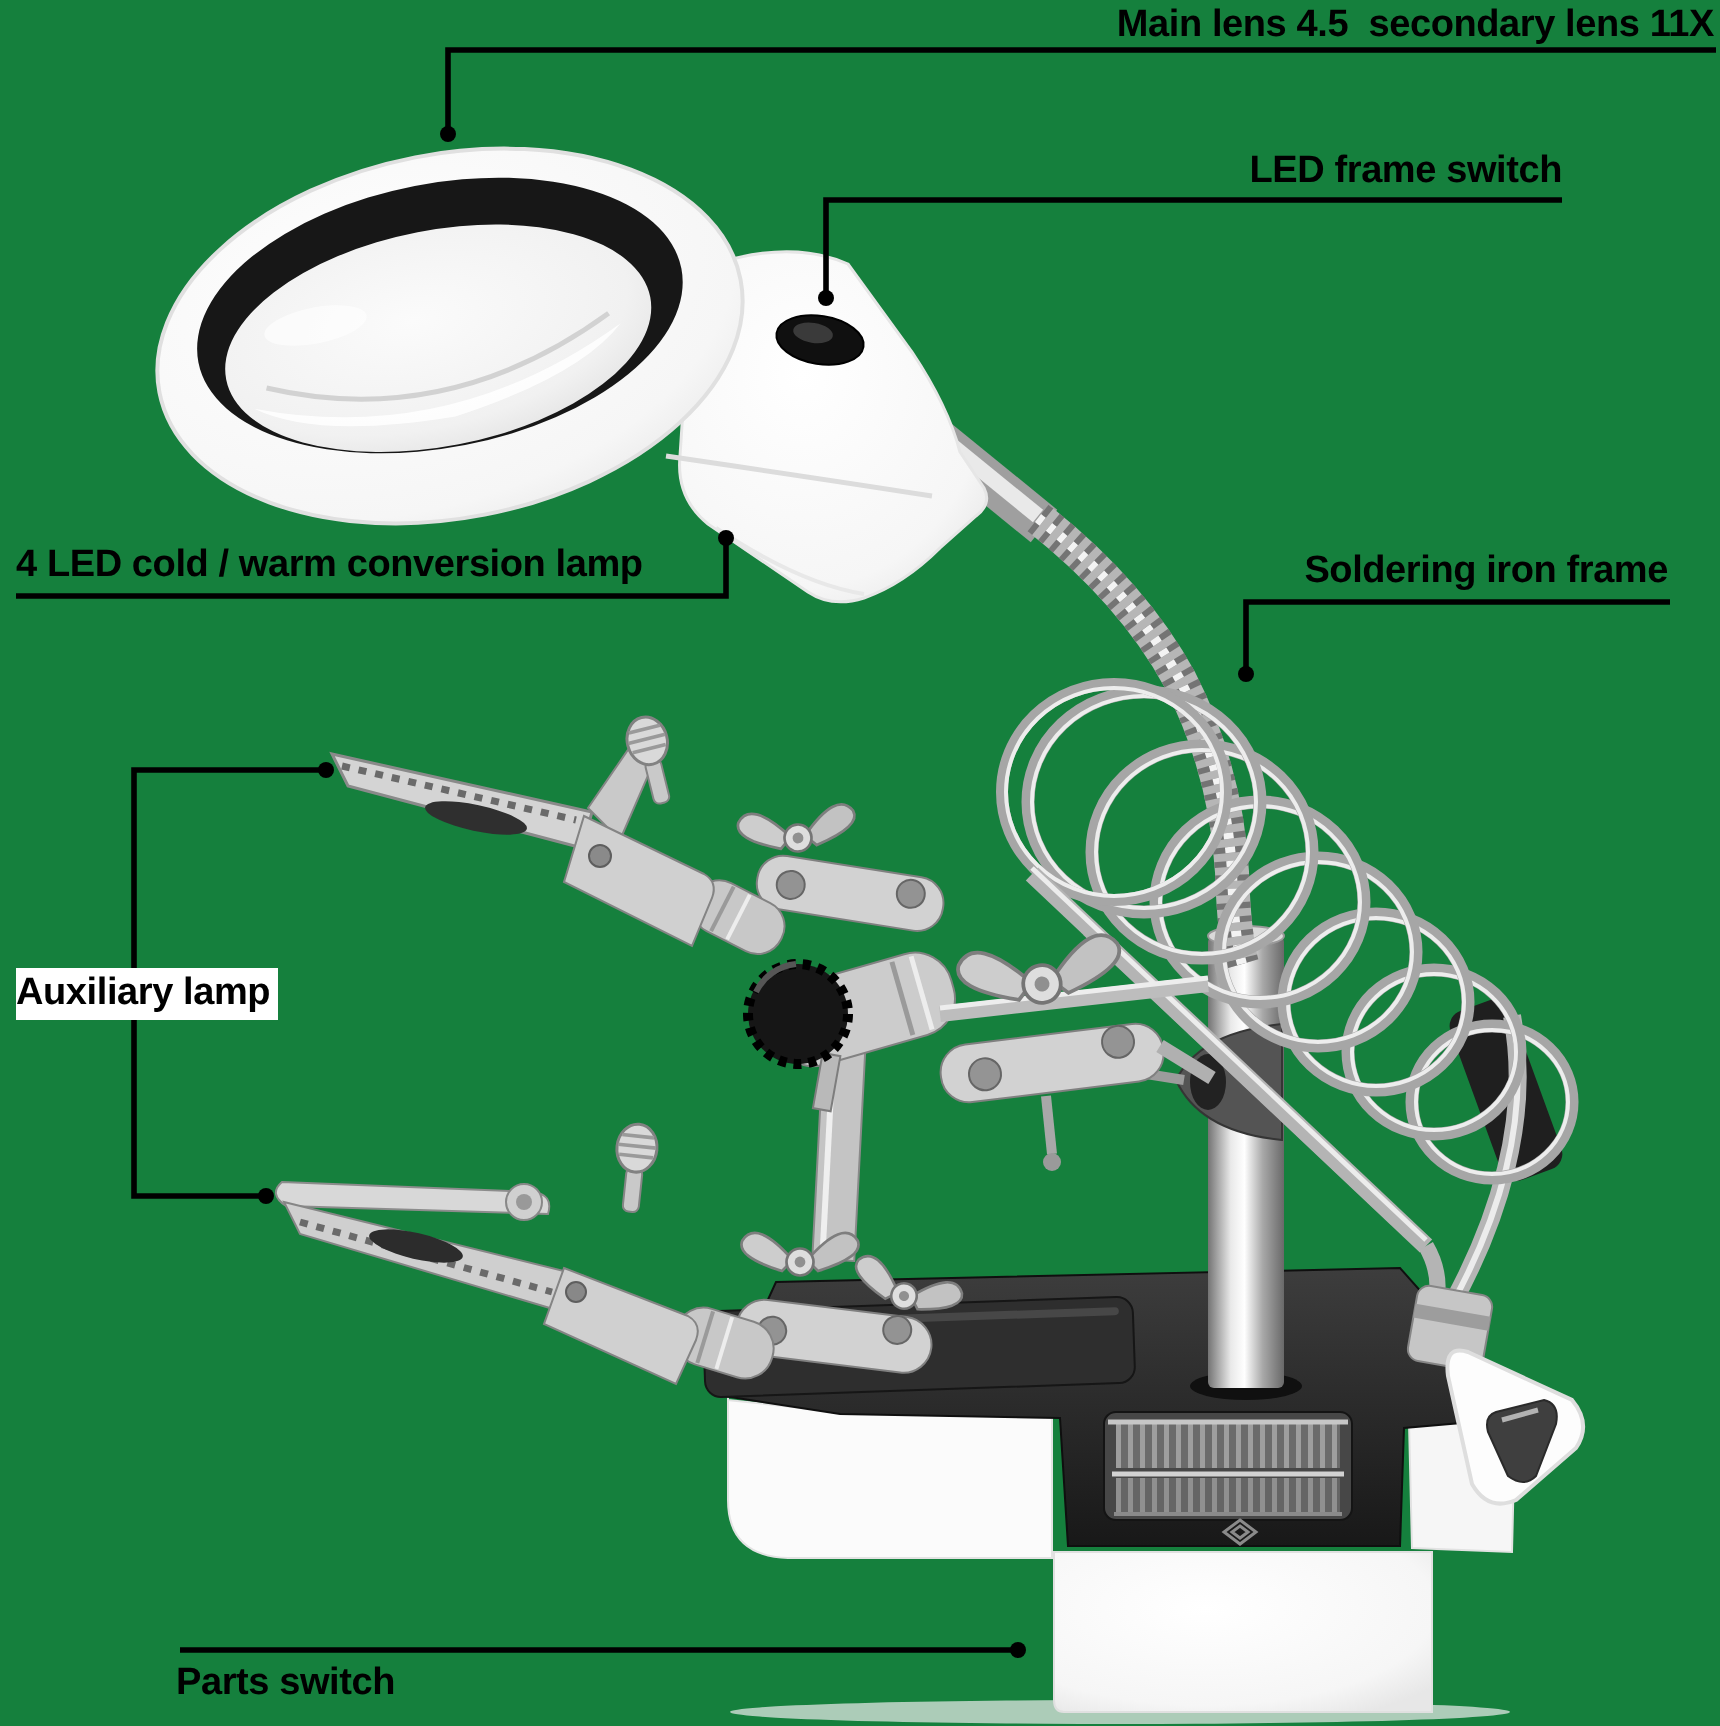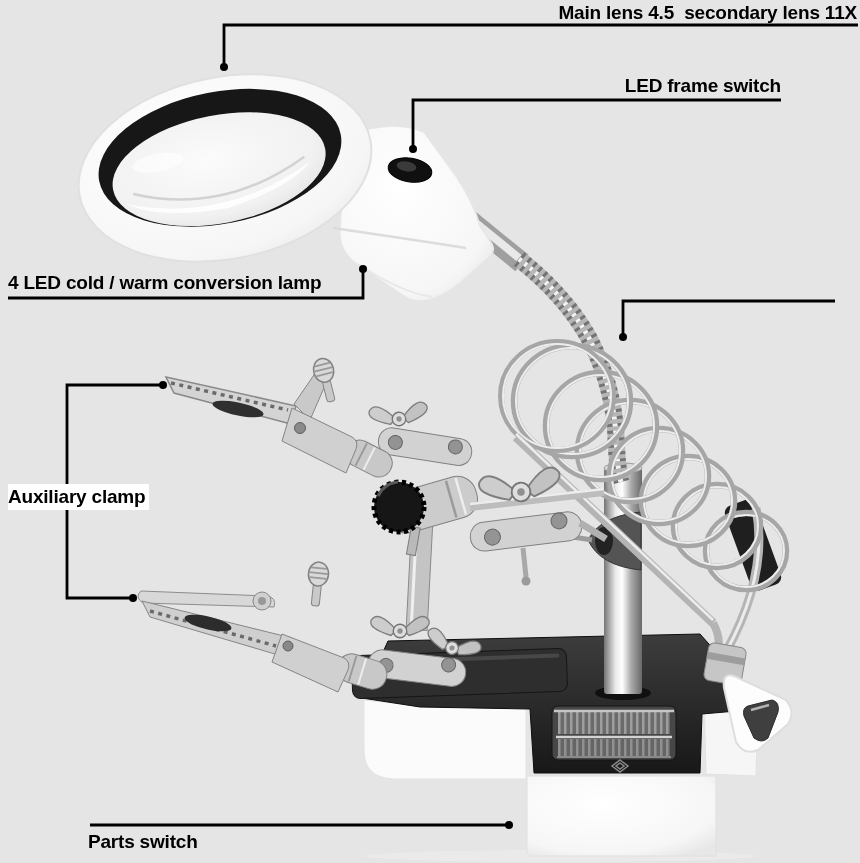--- a/index.html
+++ b/index.html
@@ -1,17 +1,17 @@
 <!DOCTYPE html>
 <html><head>
 <meta charset="utf-8">
 <style>
   html,body{margin:0;padding:0;background:#ffffff;}
   .stage{
-    position:relative;width:860px;height:863px;background:#e5e5e5;
+    position:relative;width:860px;height:863px;background:#15803d;
     overflow:hidden;font-family:"Liberation Sans",sans-serif;
   }
   .stage svg{position:absolute;left:0;top:0;}
   .lbl{
     position:absolute;color:#000;font-weight:700;font-size:19px;line-height:1.15;
     white-space:pre;letter-spacing:-0.2px;
   }
   #lbl-main{top:2px;right:3px;}
   #lbl-led{top:75px;right:79px;}
   #lbl-lamp{top:272px;left:8px;}
@@ -256,16 +256,17 @@
     <circle cx="623" cy="337" r="4"></circle>
     <circle cx="163" cy="385" r="4"></circle>
     <circle cx="133" cy="598" r="4"></circle>
     <circle cx="509" cy="825" r="4"></circle>
   </g>
 </svg>
 
 <div class="lbl" id="lbl-main">Main lens 4.5  secondary lens 11X</div>
 <div class="lbl" id="lbl-led">LED frame switch</div>
 <div class="lbl" id="lbl-lamp">4 LED cold / warm conversion lamp</div>
-<div class="lbl" id="lbl-aux">Auxiliary clamp</div>
+<div class="lbl" id="lbl-frame">Soldering iron frame</div>
+<div class="lbl" id="lbl-aux">Auxiliary lamp</div>
 <div class="lbl" id="lbl-parts">Parts switch</div>
 
 </div>
 
 </body></html>

